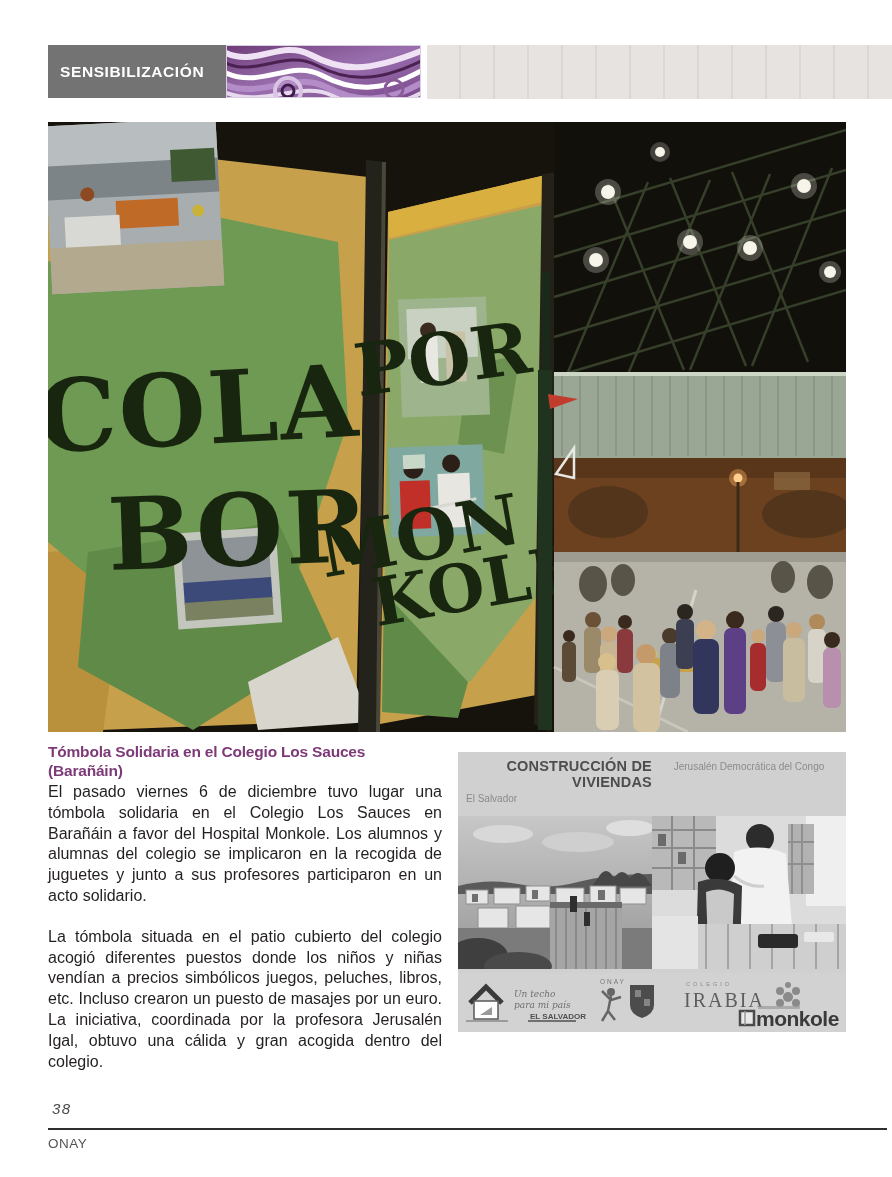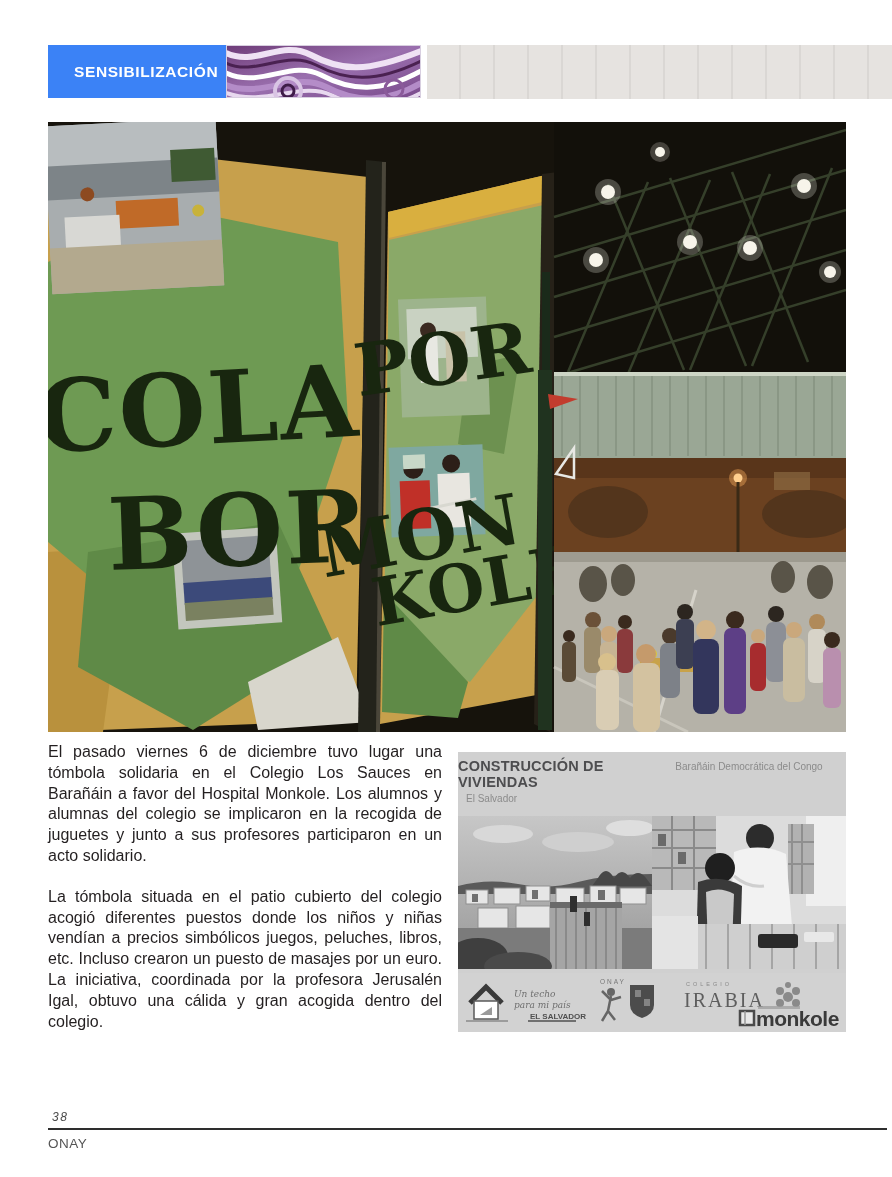--- a/index.html
+++ b/index.html
@@ -3,22 +3,22 @@
 <meta charset="utf-8">
 <style>
   html,body{margin:0;padding:0;background:#ffffff;}
   #page{
     position:relative;width:892px;height:1177px;background:#ffffff;
     font-family:"Liberation Sans",sans-serif;overflow:hidden;
   }
   
   #header-label{
     position:absolute;left:48px;top:45px;width:178px;height:53px;
-    background:#3b82f6;color:#ffffff;display:flex;align-items:center;
-    padding-left:26px;box-sizing:border-box;
+    background:#737373;color:#ffffff;display:flex;align-items:center;
+    padding-left:12px;box-sizing:border-box;
     font-size:15.5px;font-weight:bold;letter-spacing:0.6px;
   }
   #header-swirl{position:absolute;left:226px;top:45px;width:195px;height:53px;}
   #header-grayband{
     position:absolute;left:427px;top:45px;width:465px;height:54px;
     background:repeating-linear-gradient(90deg,#e6e3e0 0px,#e6e3e0 32px,#dad7d4 32px,#dad7d4 34px);
   }
   
   #main-photo{position:absolute;left:48px;top:122px;width:798px;height:610px;}
   .board-letters{font-family:"DejaVu Serif",serif;font-weight:bold;fill:#18260f;}
@@ -29,32 +29,32 @@
     letter-spacing:-0.2px;
   }
   #article p{
     margin:0 0 20px 0;font-size:16px;line-height:20.8px;text-align:justify;
   }
   
   #panel{position:absolute;left:458px;top:752px;width:388px;height:276px;background:#d0d0d0;}
   #panel-header{display:flex;height:64px;background:#d0d0d0;}
   .panel-col{width:50%;box-sizing:border-box;padding-top:6px;}
   .panel-title{
-    text-align:left;font-weight:bold;font-size:14.5px;line-height:16px;color:#4d4d4f;
+    text-align:right;font-weight:bold;font-size:14.5px;line-height:16px;color:#4d4d4f;
     letter-spacing:0.2px;
   }
   .panel-sub{font-size:10px;color:#8b8b8b;margin-top:3px;}
   .panel-sub.left{text-align:left;padding-left:8px;}
   .panel-sub.center{text-align:center;}
   #panel-photos{height:153px;}
   #panel-logos{height:59px;}
   
   #footer-page{
-    position:absolute;left:52px;top:1100px;font-size:12px;color:#4a4a4a;
-    font-style:italic;letter-spacing:1.5px;margin-top:10px;
+    position:absolute;left:52px;top:1100px;font-size:15px;color:#4a4a4a;
+    font-style:italic;letter-spacing:1.5px;
   }
   #footer-line{
     position:absolute;left:48px;top:1128px;width:839px;height:0;
     border-top:2px solid #2e2e2e;
   }
   #footer-text{
     position:absolute;left:48px;top:1136px;font-size:13.5px;color:#555555;letter-spacing:0.5px;
   }
 </style>
 </head>
@@ -253,32 +253,33 @@
       <circle cx="769" cy="500" r="8" fill="#b08a5a"></circle>
         <rect x="760" y="507" width="18" height="54" rx="6" fill="#d7d3c8"></rect>
       <circle cx="784" cy="518" r="8" fill="#3a2a1e"></circle>
         <rect x="775" y="526" width="18" height="60" rx="6" fill="#b98fae"></rect>
       <rect x="514" y="520" width="14" height="40" rx="5" fill="#5a4a36"></rect>
         <circle cx="521" cy="514" r="6" fill="#3a2a1e"></circle>
     </g>
   </svg>
 
   <div id="article">
+    <h2>Tómbola Solidaria en el Colegio Los Sauces (Barañáin)</h2>
     <p>El pasado viernes 6 de diciembre tuvo lugar una tómbola solidaria en el Colegio Los Sauces en Barañáin a favor del Hospital Monkole. Los alumnos y alumnas del colegio se implicaron en la recogida de juguetes y junto a sus profesores participaron en un acto solidario.</p>
     <p>La tómbola situada en el patio cubierto del colegio acogió diferentes puestos donde los niños y niñas vendían a precios simbólicos juegos, peluches, libros, etc. Incluso crearon un puesto de masajes por un euro. La iniciativa, coordinada por la profesora Jerusalén Igal, obtuvo una cálida y gran acogida dentro del colegio.</p>
   </div>
 
   <div id="panel">
     <div id="panel-header">
       <div class="panel-col">
         <div class="panel-title">CONSTRUCCIÓN DE VIVIENDAS</div>
         <div class="panel-sub left">El Salvador</div>
       </div>
       <div class="panel-col">
-        <div class="panel-sub center">Barañáin Democrática del Congo</div>
+        <div class="panel-sub center">Jerusalén Democrática del Congo</div>
       </div>
     </div>
     <svg id="panel-photos" width="388" height="153" viewBox="0 0 388 153">
 
       <defs>
         <linearGradient id="sky" x1="0" y1="0" x2="0" y2="1">
           <stop offset="0" stop-color="#c7c7c7"></stop>
             <stop offset="1" stop-color="#989898"></stop>
         </linearGradient>
       </defs>

